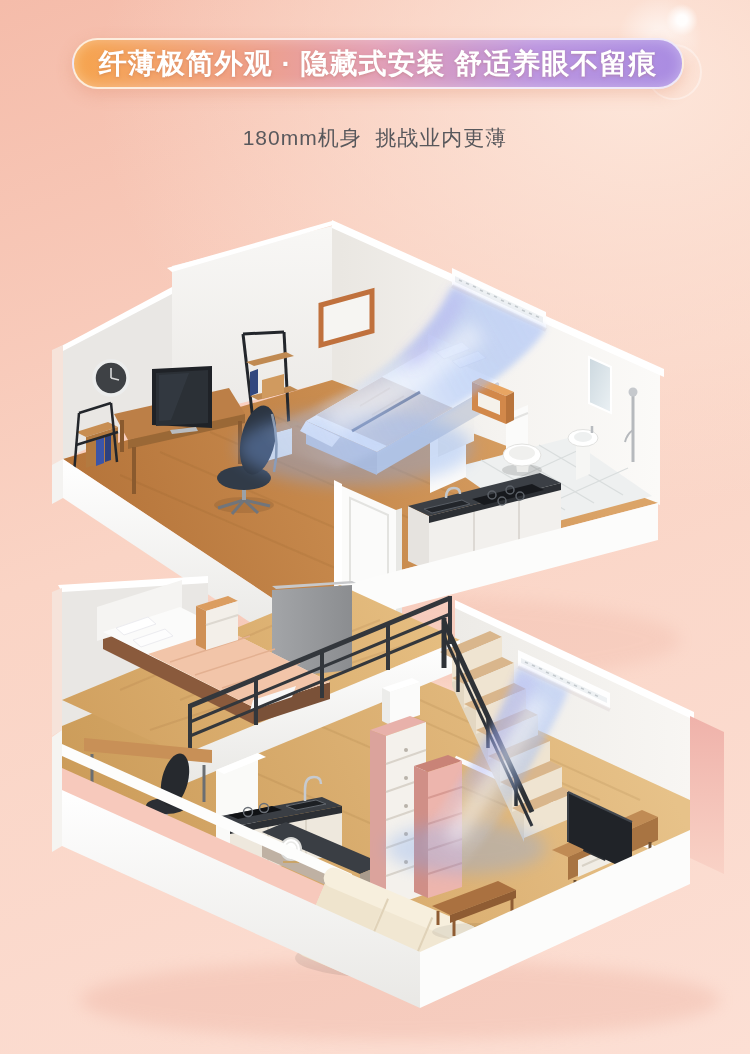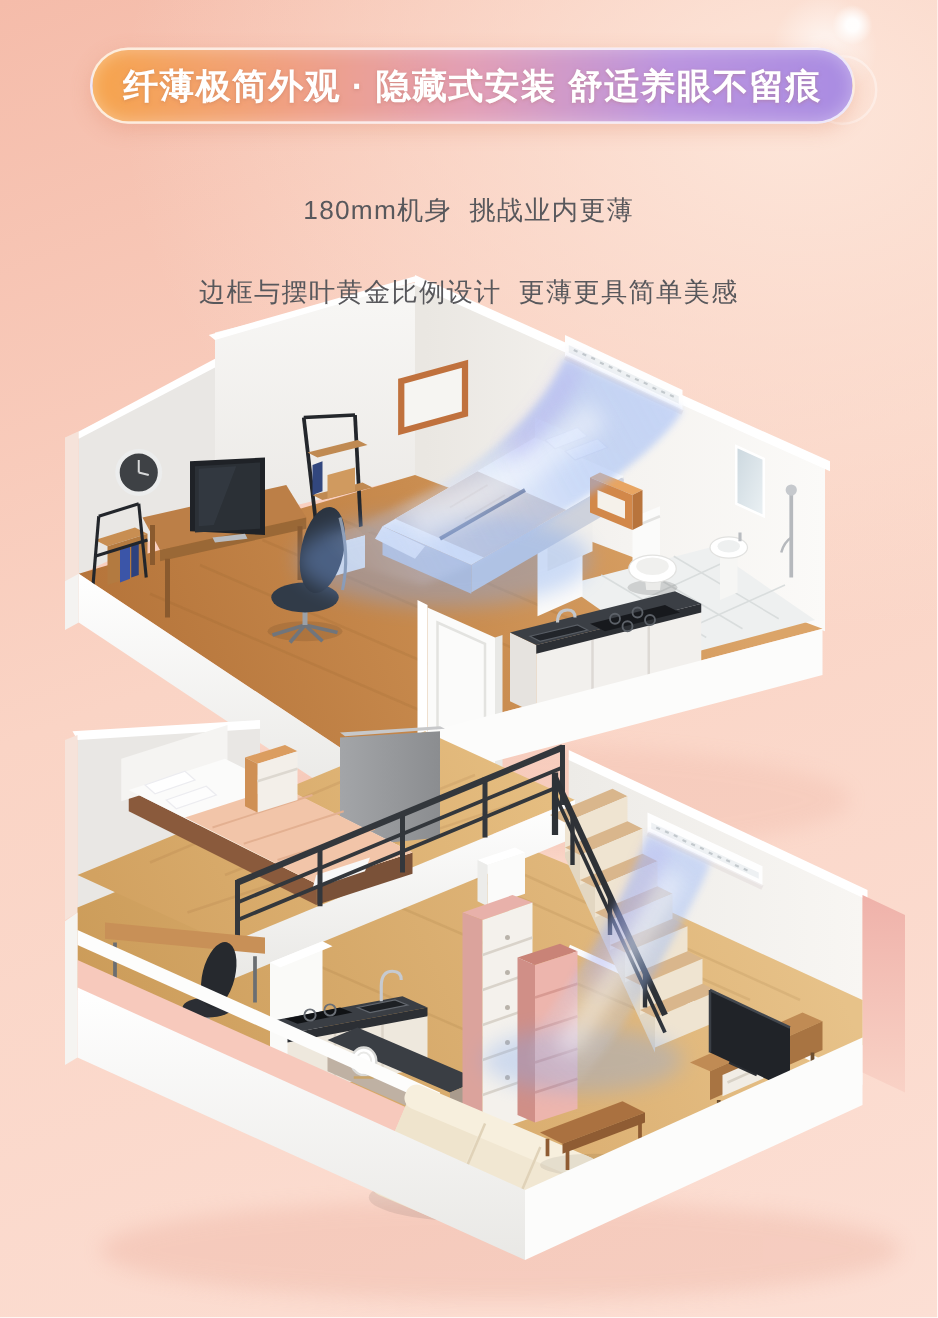--- a/index.html
+++ b/index.html
@@ -6,29 +6,29 @@
   body{font-family:"Liberation Sans","DejaVu Sans",sans-serif;}
   .page{position:relative;width:750px;height:1054px;overflow:hidden;
     background:
       radial-gradient(circle at 682px 20px, rgba(255,255,255,.95) 0 5px, rgba(255,255,255,0) 16px),
       radial-gradient(circle at 660px 38px, rgba(255,255,255,.55) 0 10px, rgba(255,255,255,0) 42px),
       radial-gradient(900px 700px at 85% 8%, var(--bg-light) 0%, rgba(255,255,255,0) 60%),
       linear-gradient(160deg, var(--bg-top) 0%, var(--bg-mid) 45%, var(--bg-bottom) 100%);
   }
   .lens-ring{position:absolute;left:646px;top:44px;width:52px;height:52px;border-radius:50%;
     border:2px solid rgba(255,255,255,.38);pointer-events:none;}
-  .banner{position:absolute;left:72px;top:38px;width:612px;height:61px;border-radius:31px;
+  .banner{position:absolute;left:72px;top:38px;width:612px;height:51px;border-radius:31px;
     background:linear-gradient(90deg,var(--banner-from) 0%, #f0a083 26%, #e29fb6 50%, #bb94df 76%, var(--banner-to) 100%);
     border:2px solid rgba(255,255,255,.8);box-sizing:border-box;
     box-shadow:0 5px 16px rgba(221,128,97,.30), inset 0 0 14px rgba(255,255,255,.35);
     display:flex;align-items:center;justify-content:center;}
   .banner-title{color:var(--banner-text);font-size:28px;font-weight:bold;letter-spacing:1px;
     text-shadow:0 1px 3px rgba(170,100,80,.35);white-space:nowrap;}
   .desc{position:absolute;left:0;top:120px;width:750px;text-align:center;}
-  .desc-line{font-size:21px;line-height:35px;color:var(--desc-text);letter-spacing:1px;white-space:pre-wrap;margin-top:31px;}
+  .desc-line{font-size:21px;line-height:35px;color:var(--desc-text);letter-spacing:1px;white-space:pre-wrap;}
   .scene{position:absolute;left:0;top:0;width:750px;height:1054px;}
 </style>
 </head>
 <body>
 
 <div class="page">
   <div class="lens-ring"></div>
 
   <svg class="scene" viewBox="0 0 750 1054" xmlns="http://www.w3.org/2000/svg">
     <defs>
@@ -506,15 +506,14 @@
       </g>
     </g>
   </svg>
 
   <div class="banner">
     <span class="banner-title">纤薄极简外观 · 隐藏式安装 舒适养眼不留痕</span>
   </div>
 
   <div class="desc">
     <div class="desc-line">180mm机身  挑战业内更薄</div>
-    <div class="desc-line">边框与摆叶黄金比例设计  更薄更具简单美感</div>
   </div>
 </div>
 
 </body></html>

